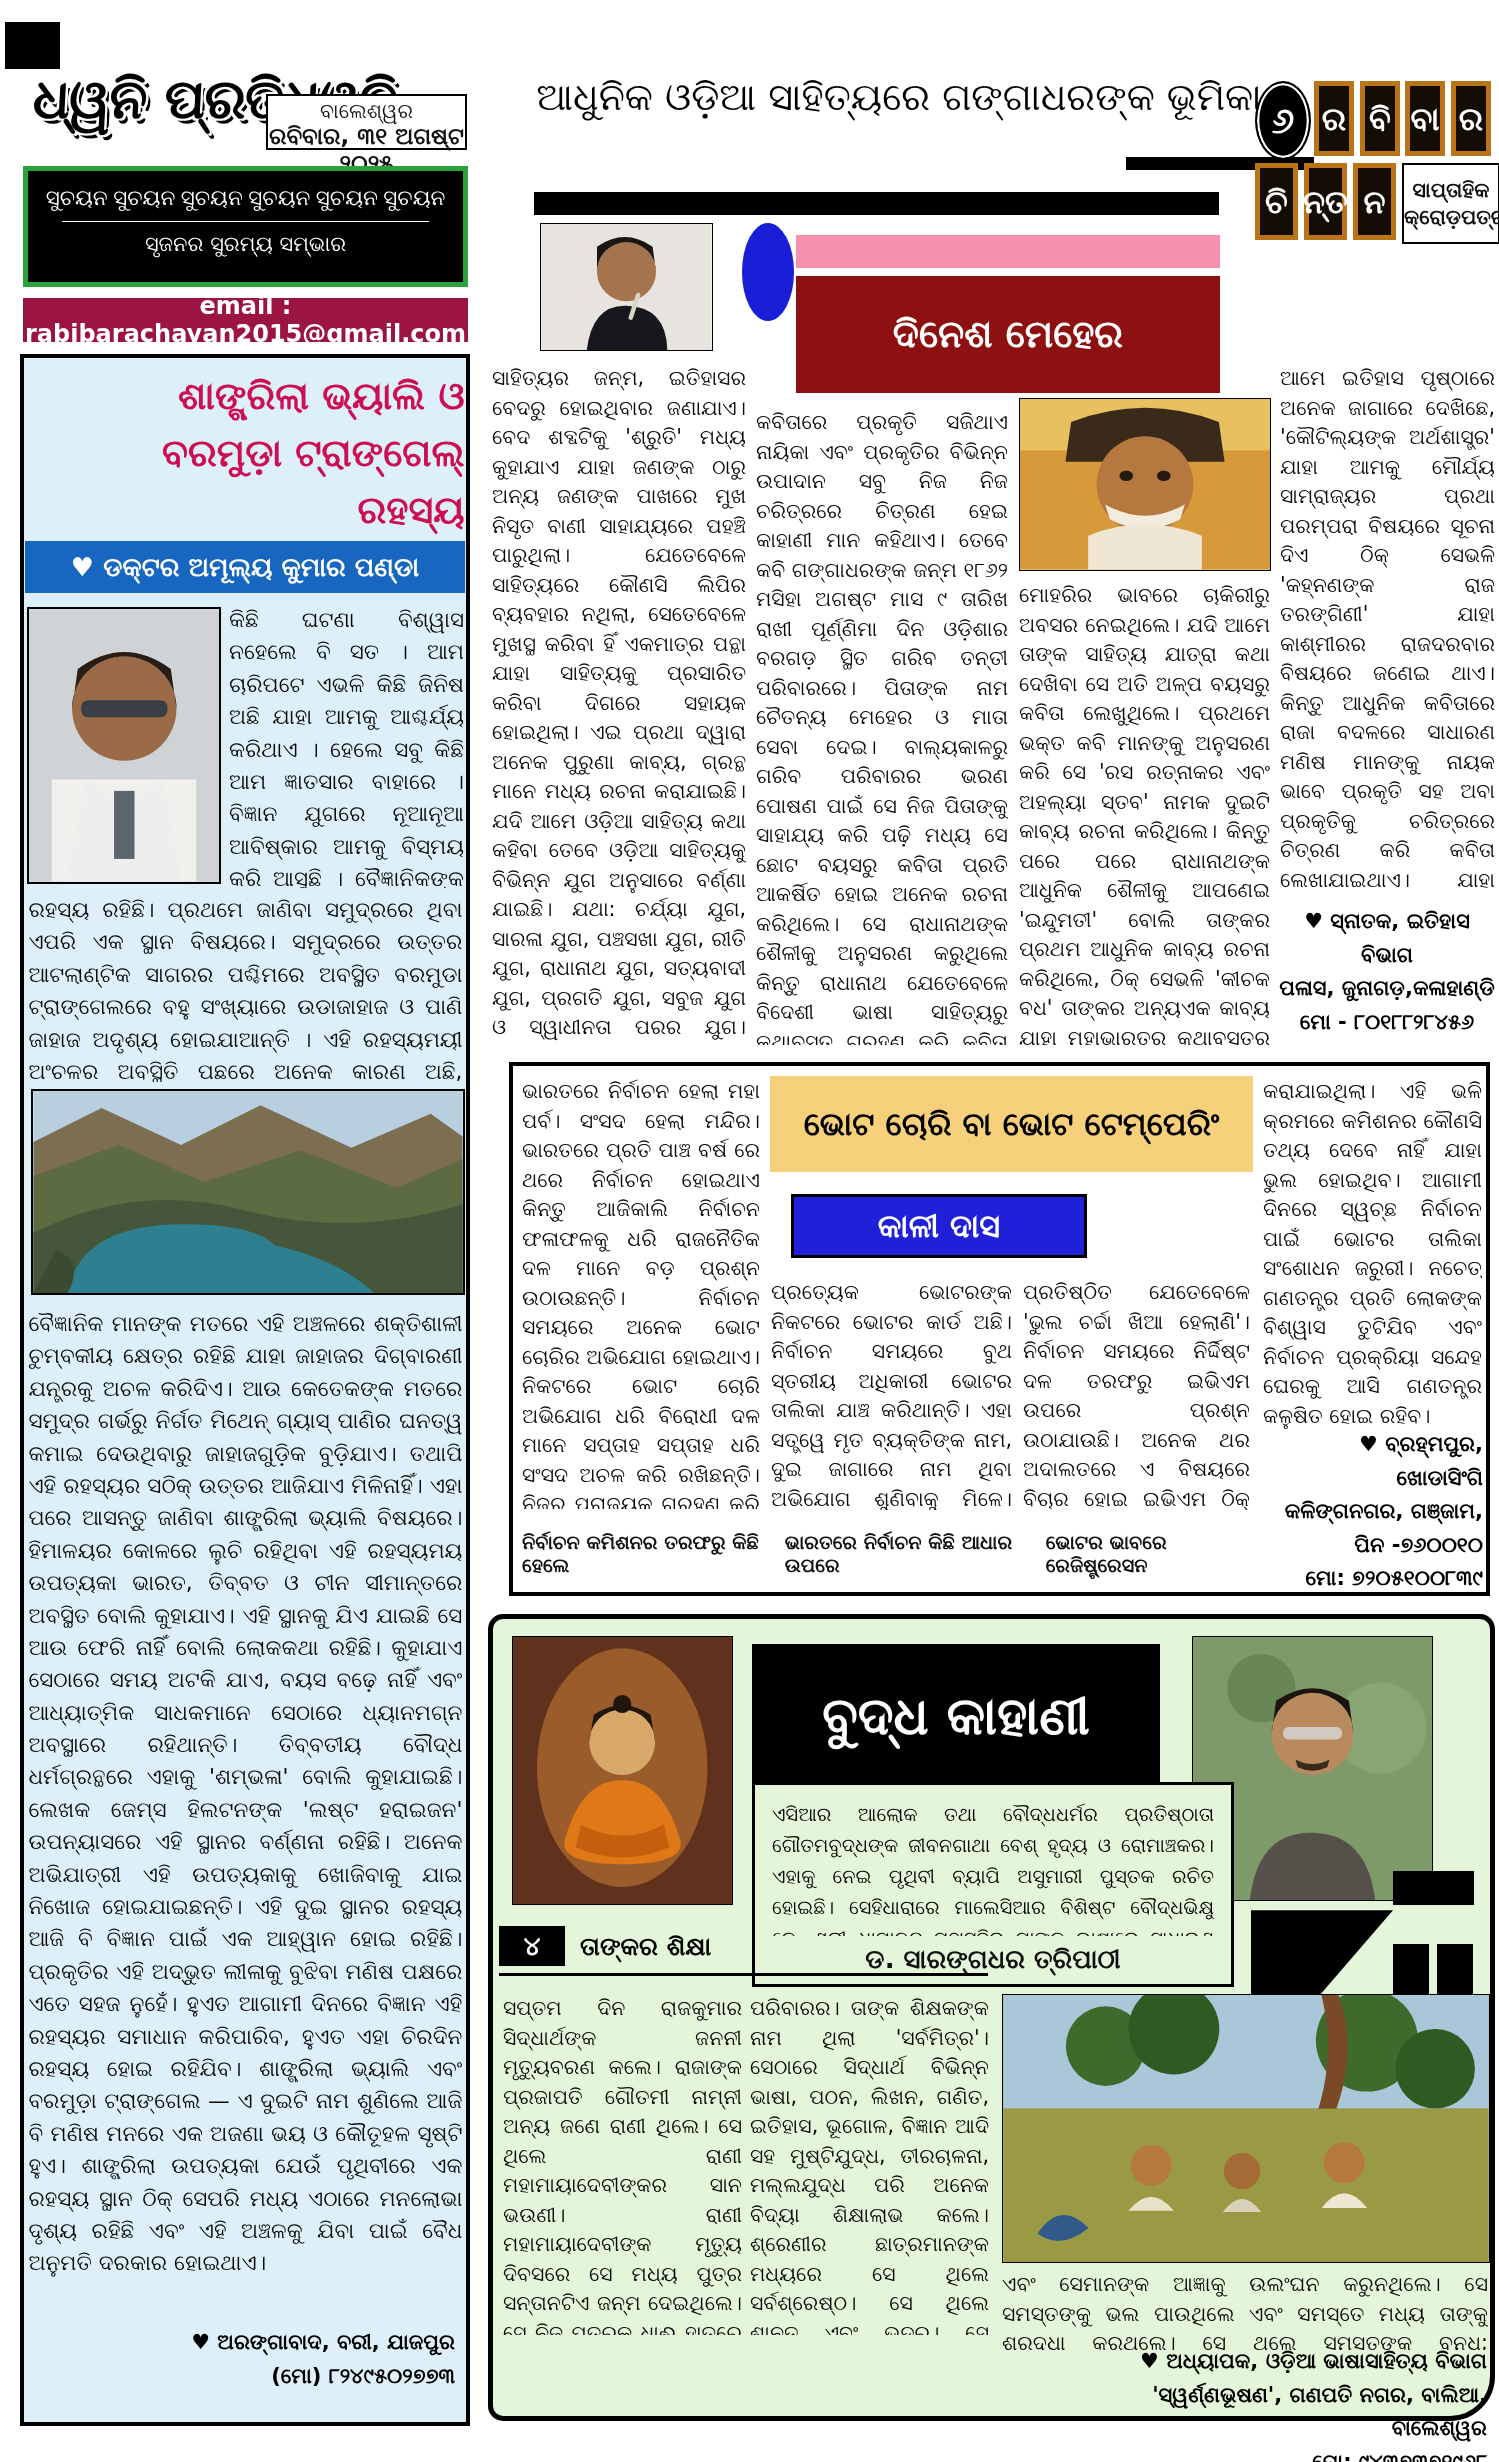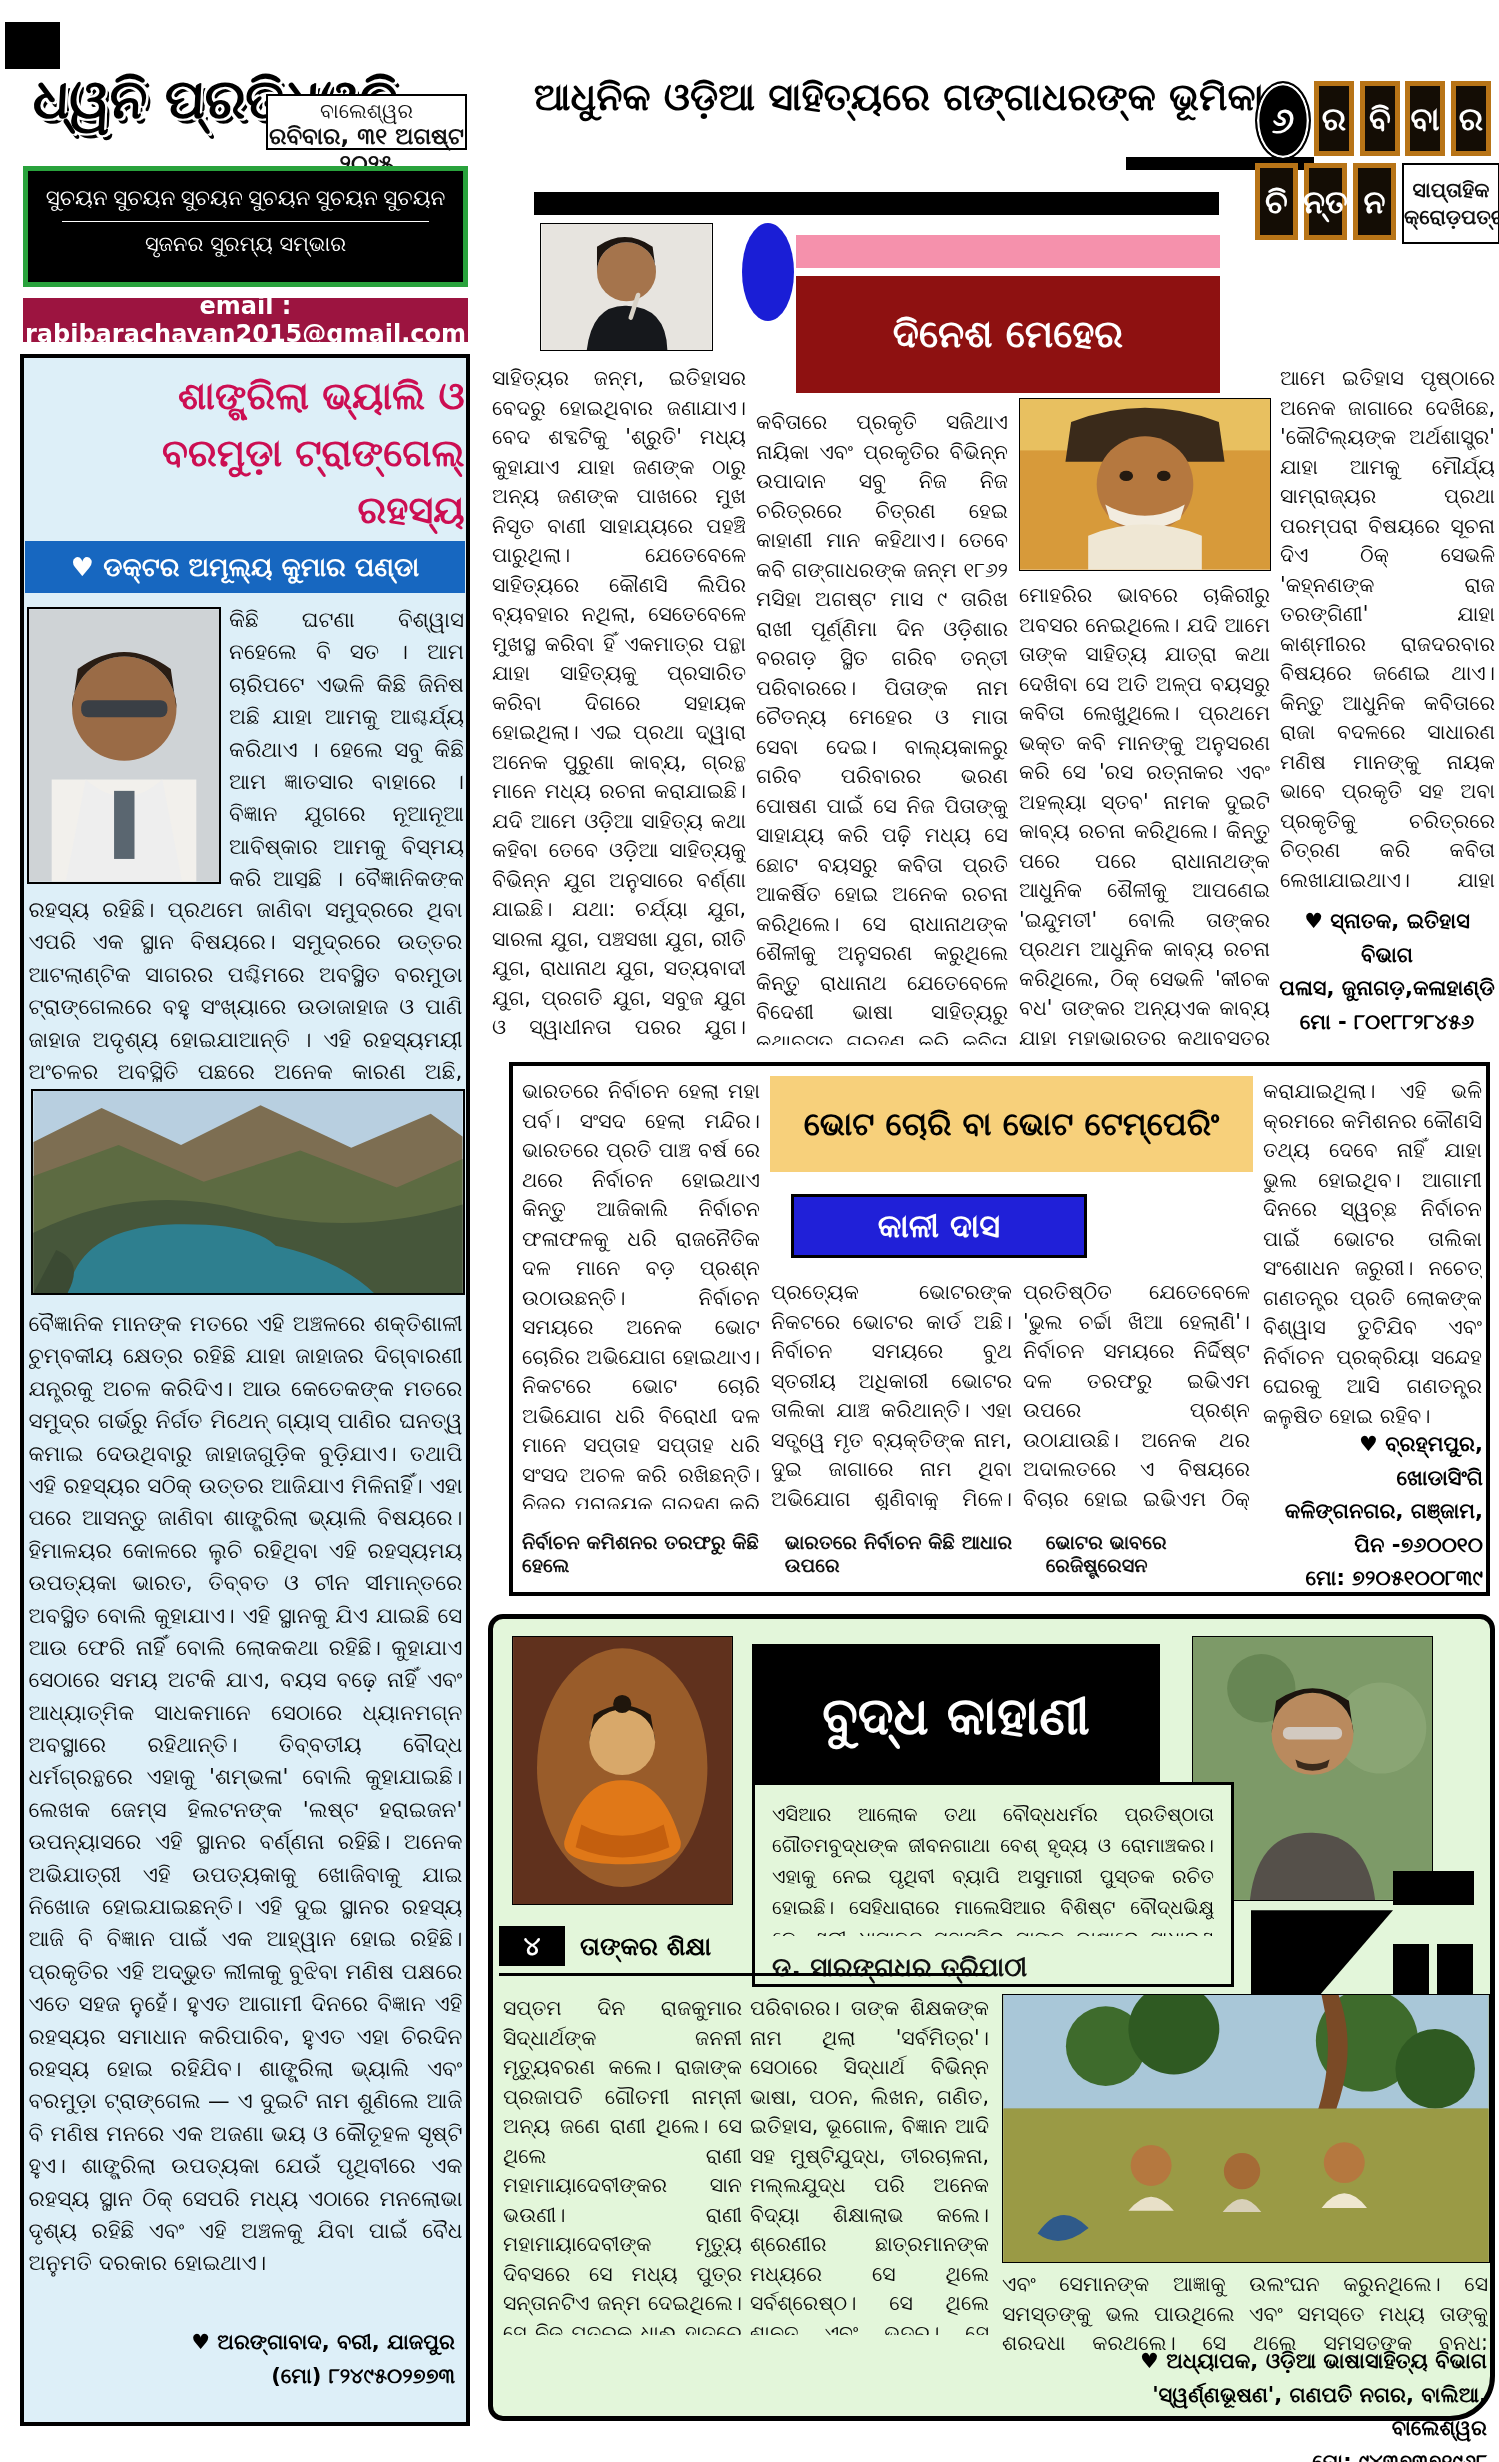--- a/index.html
+++ b/index.html
@@ -13,21 +13,21 @@
   .body-txt-lg{font-size:21.6px;line-height:1.5;text-align:justify;overflow:hidden;color:#090909;}
   
   .masthead-title{
     font-size:55px;font-weight:bold;color:#000;letter-spacing:-1.1px;
     text-shadow:2.3px 2.3px 0 #fff,-2.3px -2.3px 0 #fff,2.3px -2.3px 0 #fff,-2.3px 2.3px 0 #fff,4.5px 4.5px 0 #000;
     transform:skewX(-3deg);white-space:nowrap;
   }
   .date-box{border:2.8px solid #000;text-align:center;background:#fff;}
   .date-box .l1{font-size:20.5px;margin-top:3.4px;}
   .date-box .l2{font-size:23px;font-weight:bold;}
-  .main-headline{font-size:38px;font-weight:bold;white-space:nowrap;color:#000;}
+  .main-headline{font-size:38px;font-weight:normal;white-space:nowrap;color:#000;}
   
   .tile{background:#140d05;border:5.1px solid #b87417;color:#fff;
     display:flex;align-items:center;justify-content:center;
     font-size:32px;font-weight:bold;box-sizing:border-box;}
   .logo-circle{background:#000;border-radius:50%;color:#fff;display:flex;align-items:center;
     justify-content:center;font-size:36px;font-weight:bold;border:2.3px solid #000;box-shadow:0 0 0 2.3px #fff inset;}
   .tag-box{border:2.8px solid #000;background:#fff;text-align:center;font-weight:bold;font-size:20.5px;line-height:1.3;
     display:flex;flex-direction:column;justify-content:center;}
   
   .suchayan{background:#000;border:5.1px solid #29a23c;color:#fff;text-align:center;box-sizing:border-box;}
@@ -56,21 +56,21 @@
     display:flex;align-items:center;justify-content:center;white-space:nowrap;}
   .kalidas-box{background:#2020d8;border:3.4px solid #000;color:#fff;font-weight:bold;font-size:32px;
     display:flex;align-items:center;justify-content:center;box-sizing:border-box;}
   .vote-subheads{display:flex;justify-content:space-between;align-items:center;font-weight:bold;font-size:19.3px;}
   
   .buddha-box{background:#e3f6da;border:5.1px solid #000;border-radius:15px 15px 45px 15px;box-sizing:border-box;}
   .buddha-title{background:#000;color:#fff;font-weight:bold;font-size:52px;
     display:flex;align-items:center;justify-content:center;}
   .intro-box{border:3.4px solid #000;background:#e3f6da;box-sizing:border-box;padding:15px 17px;}
   .intro-txt{font-size:19.3px;line-height:1.6;text-align:justify;color:#000;}
-  .intro-author{font-size:26px;font-weight:bold;text-align:left;margin-top:16px;}
+  .intro-author{font-size:26px;font-weight:bold;text-align:center;margin-top:8px;}
   .page-num{background:#000;color:#fff;font-weight:bold;font-size:26px;display:flex;align-items:center;justify-content:center;}
   .section-title{font-size:25px;font-weight:bold;color:#000;}
   .rule{background:#000;}
   .tri{width:100%;height:100%;display:block;}
   .sq{background:#000;}
 </style>
 </head>
 <body>
 
 <div id="page">

